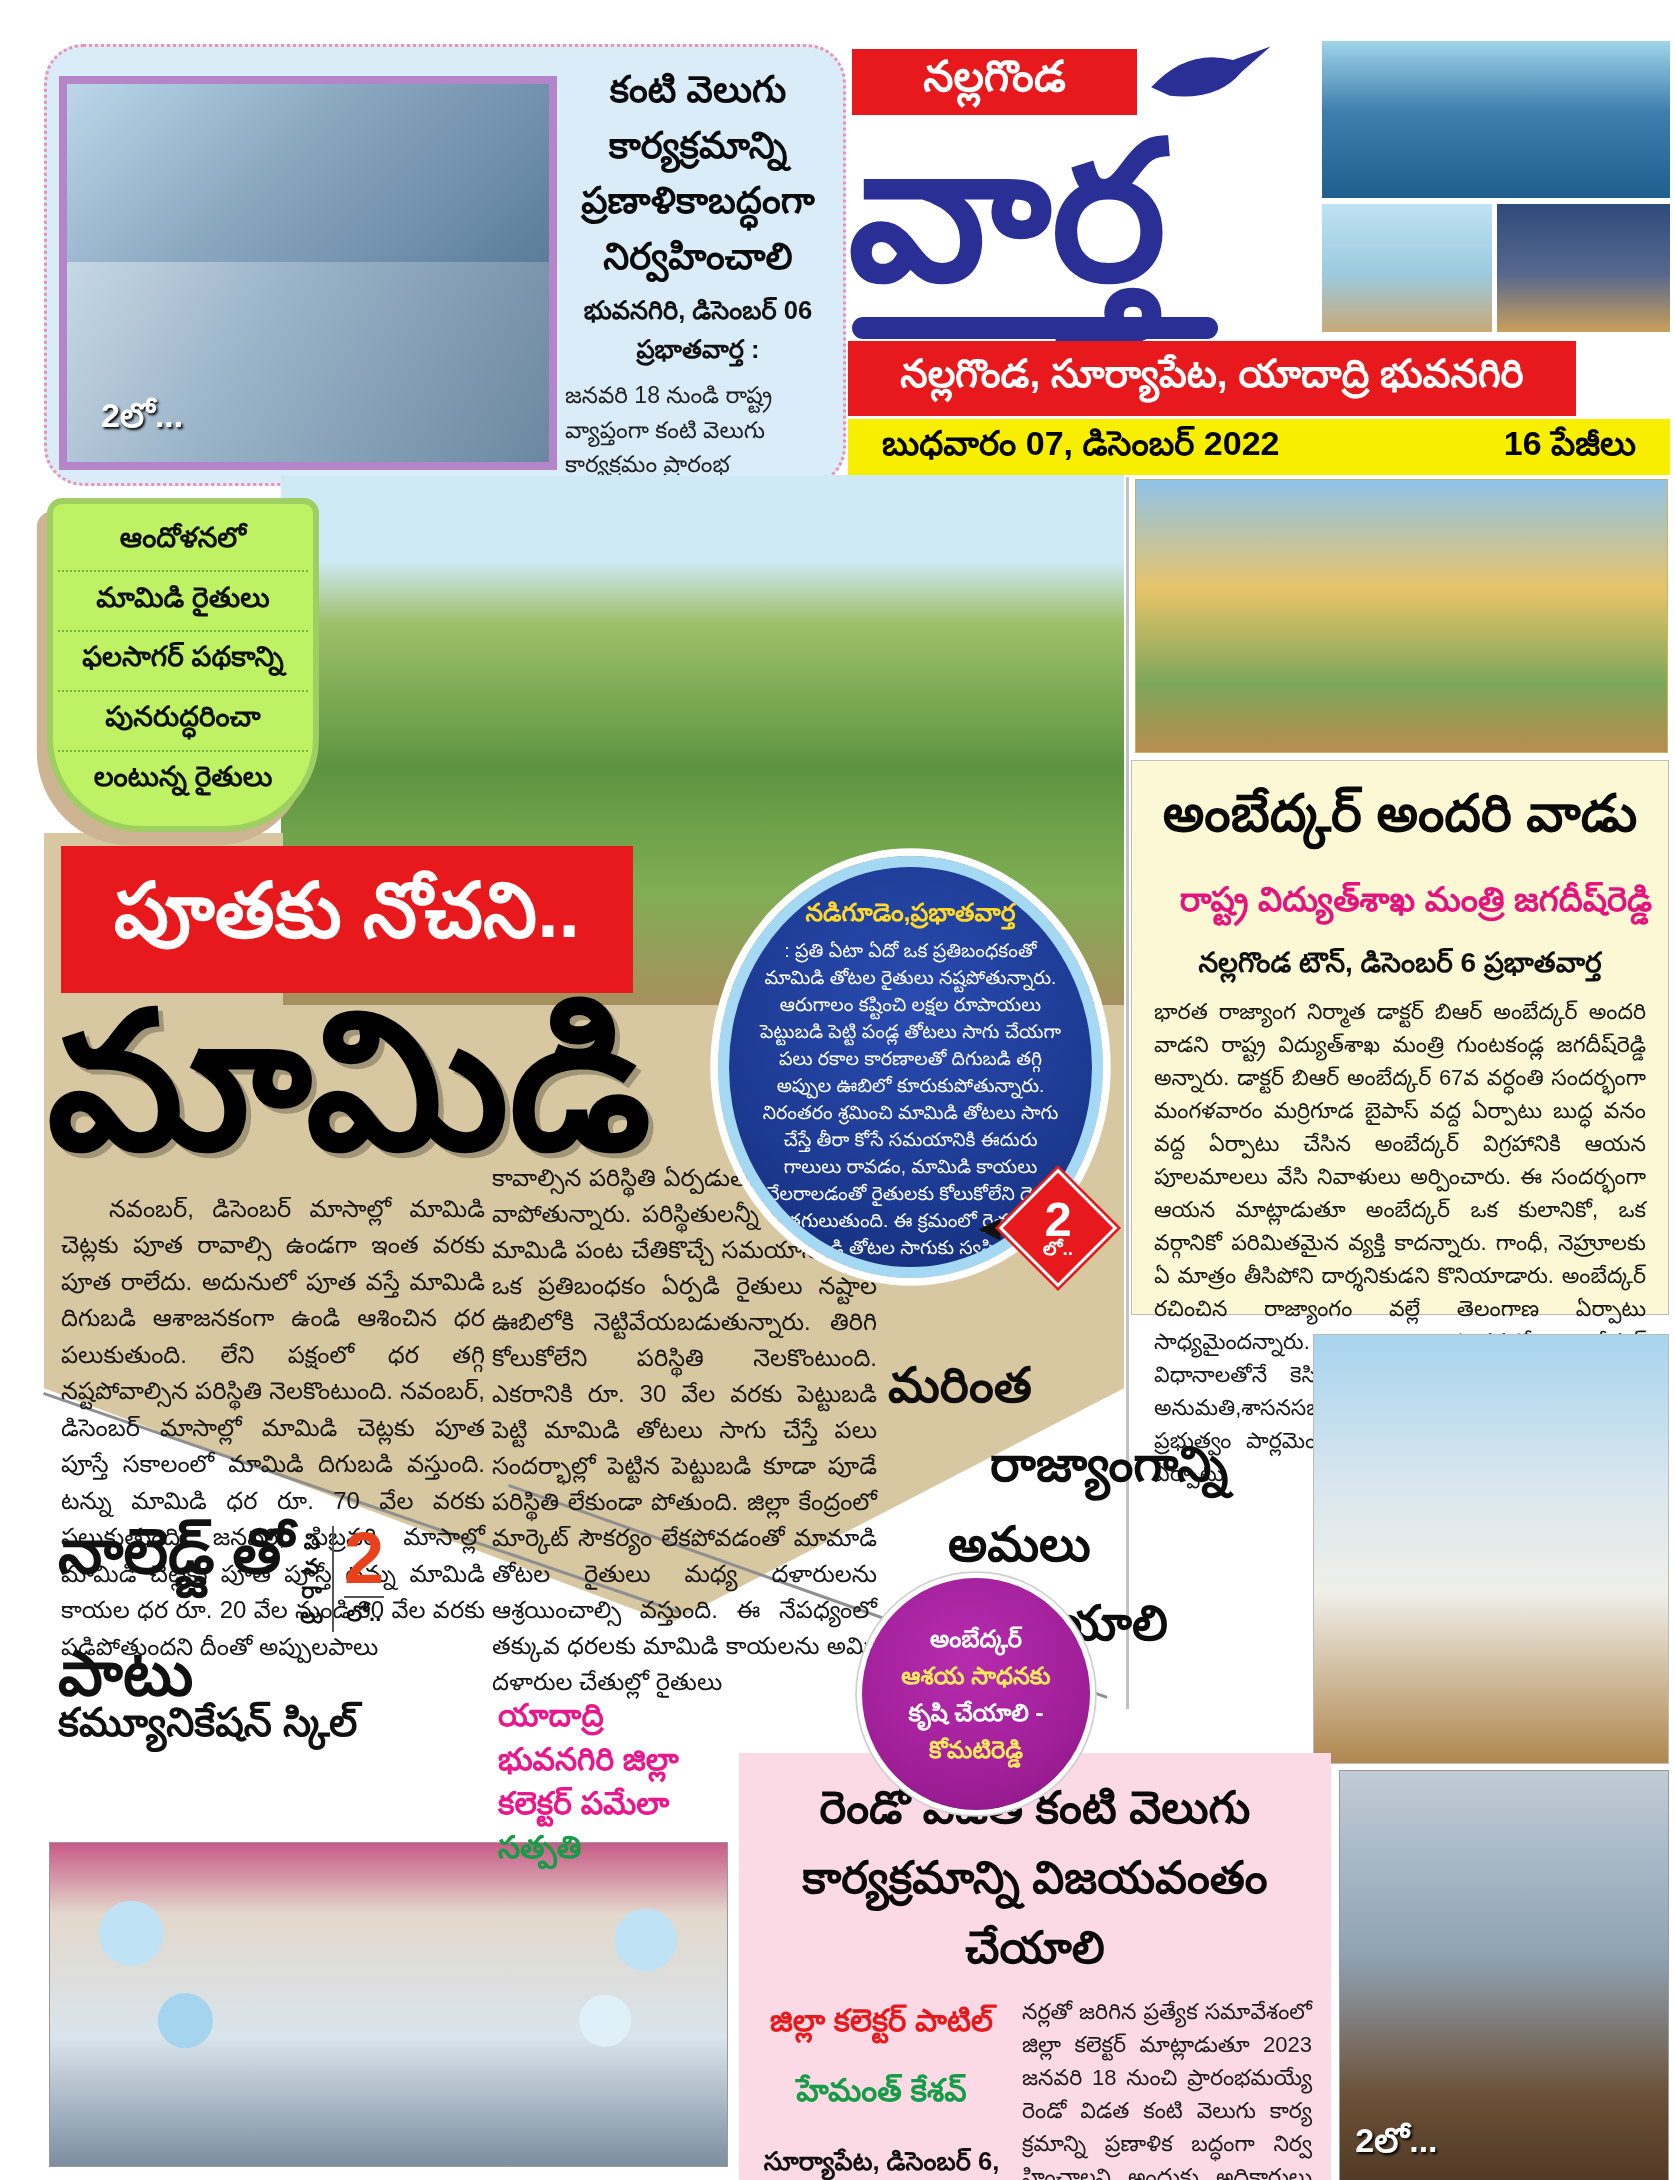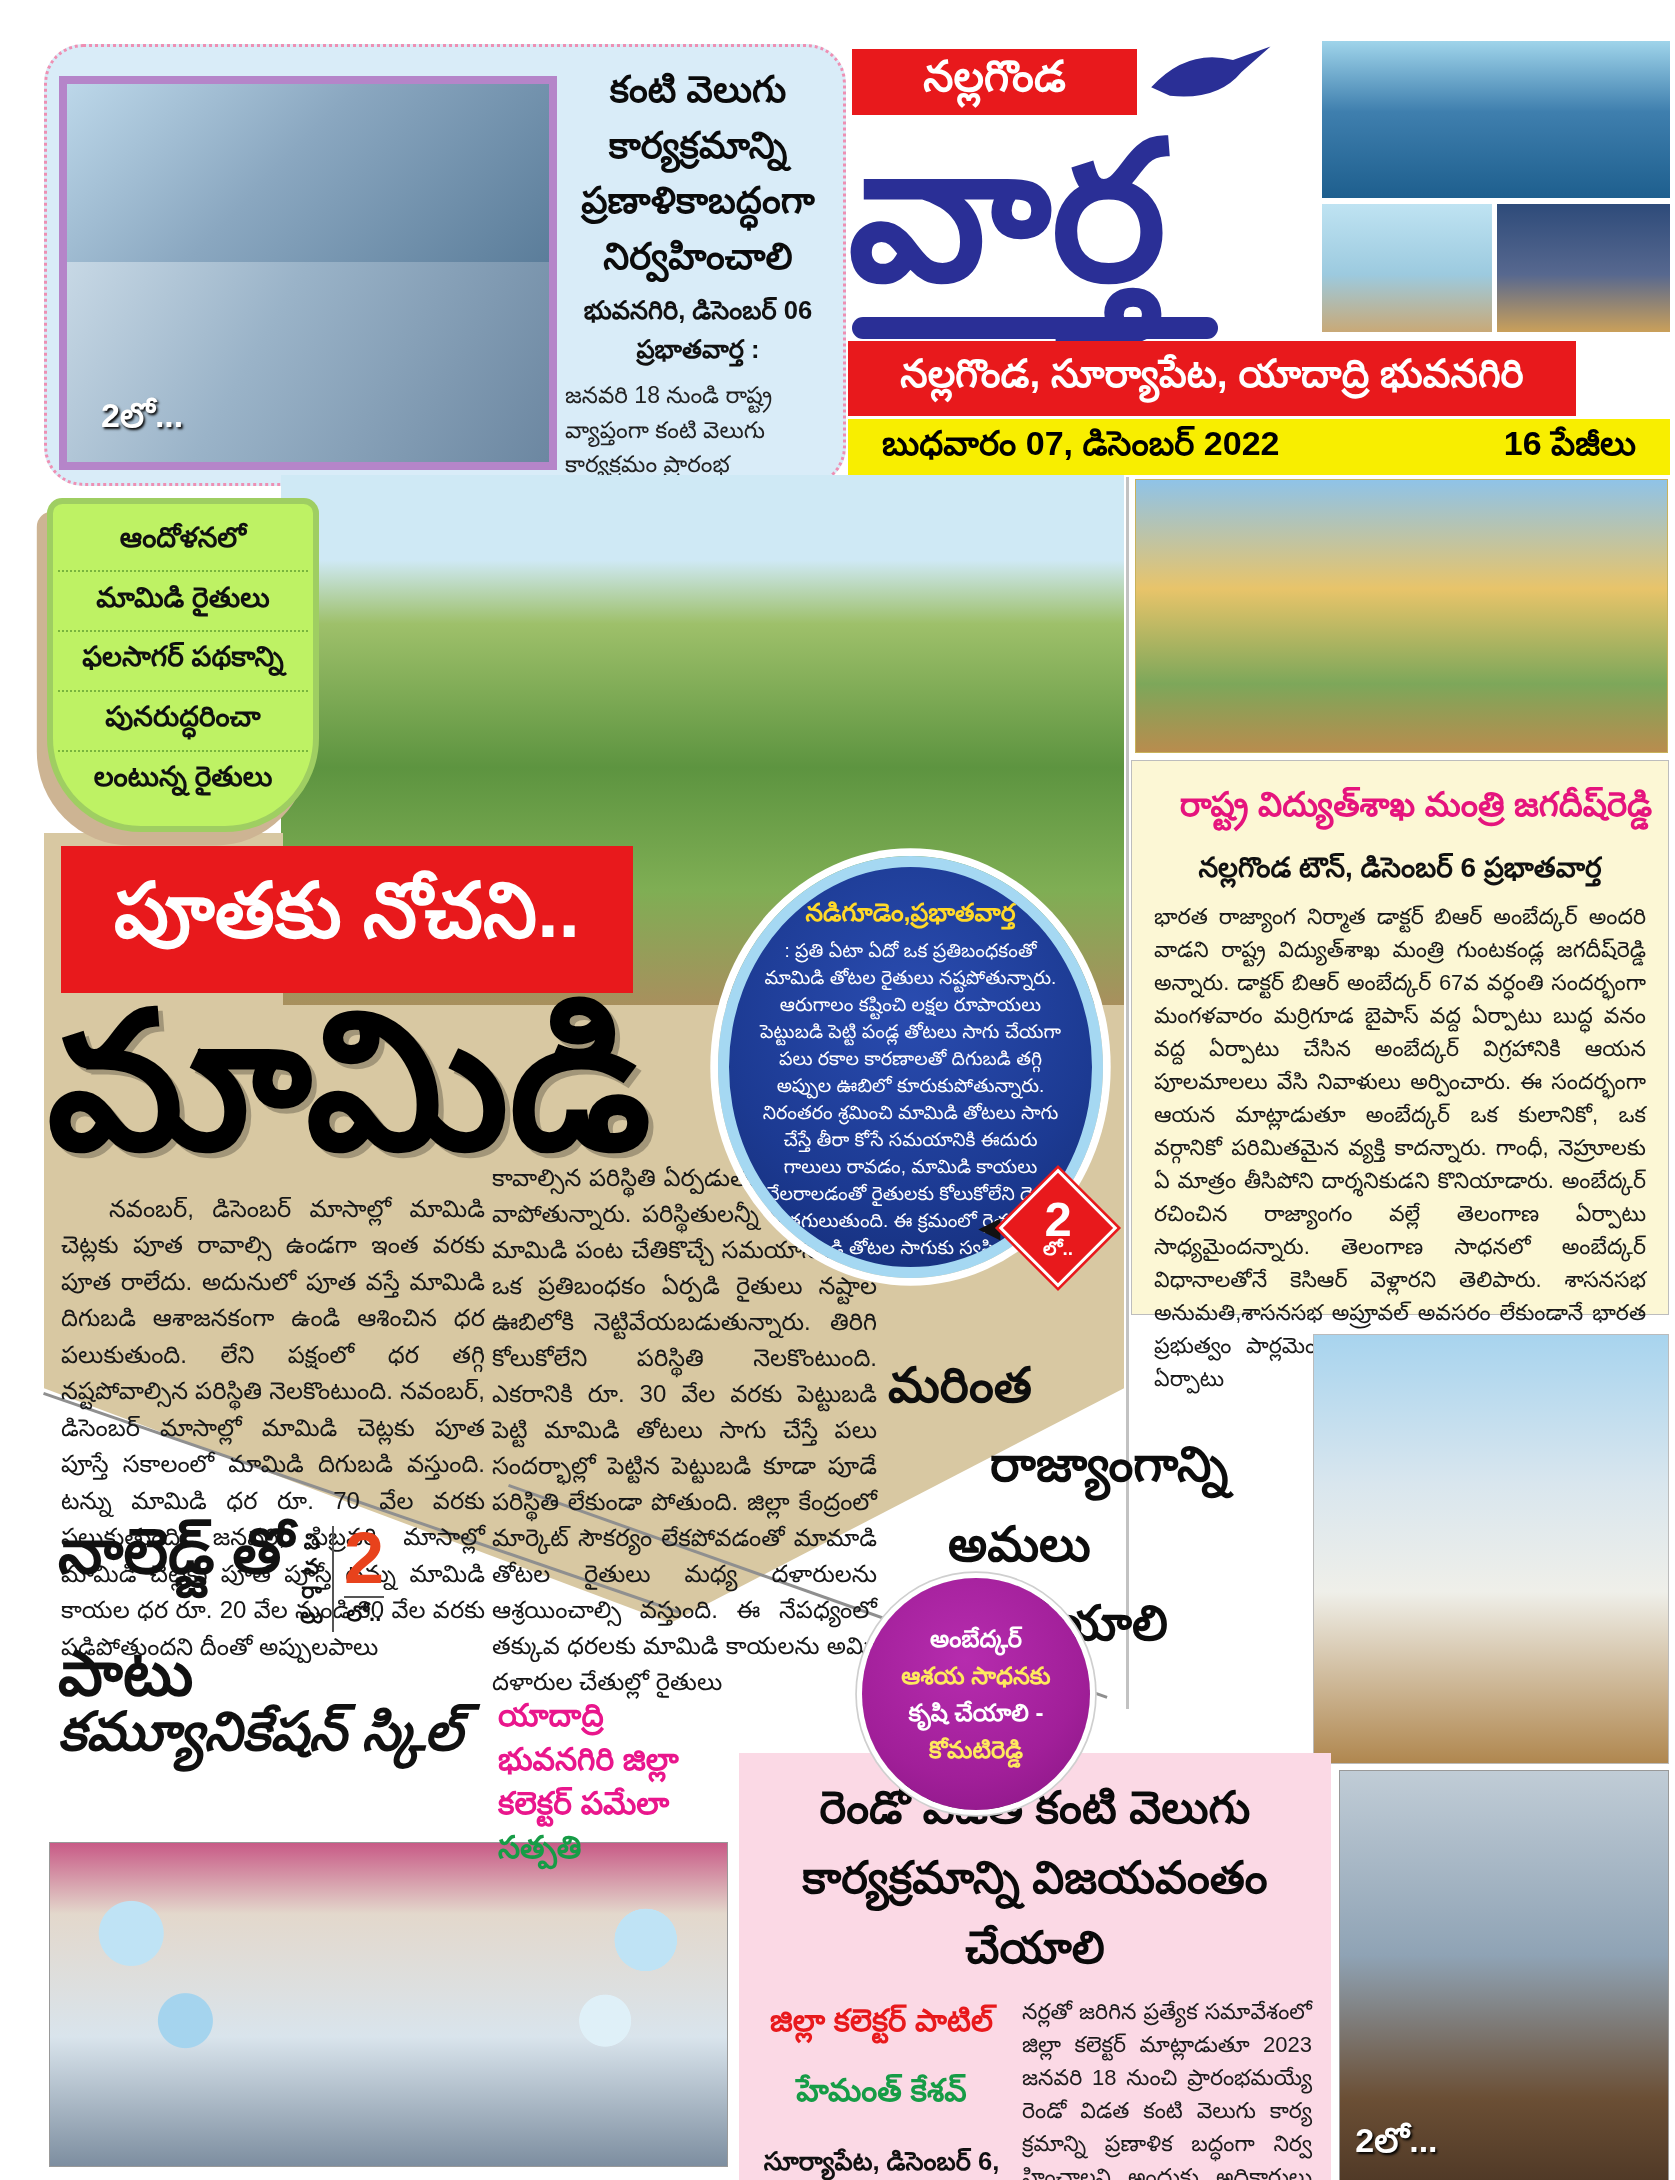--- a/index.html
+++ b/index.html
@@ -106,21 +106,21 @@
   .purplecircle{left:862px;top:1578px;width:228px;height:232px;border-radius:50%;
      background:radial-gradient(circle at 45% 35%,#b62cae 0%,#a11f99 60%,#871582 100%);
      box-shadow:0 0 0 5.1px #fff,0 0 0 6.8px #cfcfcf;z-index:4;
      display:flex;flex-direction:column;align-items:center;justify-content:center;text-align:center;}
   .purplecircle span{display:block;font-size:24px;font-weight:bold;line-height:1.55;color:#fff;}
   .purplecircle span.yellow{color:#ffe95e;}
 
   
   .k1{left:58px;top:1515px;font-size:63px;font-weight:bold;white-space:nowrap;z-index:3;}
   .k2{left:58px;top:1637px;font-size:63px;font-weight:bold;white-space:nowrap;z-index:3;}
-  .k3{left:58px;top:1698px;font-size:54px;font-weight:bold;white-space:nowrap;z-index:3;top:1700px;font-style:italic;}
+  .k3{left:58px;top:1698px;font-size:40px;font-weight:bold;white-space:nowrap;z-index:3;top:1700px;}
   .k4{left:58px;top:1789px;font-size:54px;font-weight:bold;white-space:nowrap;z-index:3;}
   .k3pos{top:1700px;}
   .details-badge{left:300px;top:1526px;display:flex;align-items:center;z-index:3;}
   .dv-col{display:flex;flex-direction:column;align-items:center;font-size:22px;font-weight:bold;
      line-height:1.12;color:#111;padding-right:8.5px;}
   .dv-right{border-left:2.6px solid #555;padding-left:10.2px;text-align:center;}
   .dv-num{display:block;font-size:72px;font-weight:bold;color:#e8421c;line-height:0.9;}
   .dv-lo{display:block;font-size:22px;font-weight:bold;color:#111;border-top:2.6px solid #555;
      margin-top:5.1px;padding-top:3.4px;}
   .credit{left:498px;top:1693px;width:221px;z-index:3;}
@@ -213,20 +213,21 @@
         <span class="diamond-lo">లో..</span>
       </div>
     </div>
   </div>
 
   <div class="abs col1">నవంబర్, డిసెంబర్ మాసాల్లో మామిడి చెట్లకు పూత రావాల్సి ఉండగా ఇంత వరకు పూత రాలేదు. అదునులో పూత వస్తే మామిడి దిగుబడి ఆశాజనకంగా ఉండి ఆశించిన ధర పలుకుతుంది. లేని పక్షంలో ధర తగ్గి నష్టపోవాల్సిన పరిస్థితి నెలకొంటుంది. నవంబర్, డిసెంబర్ మాసాల్లో మామిడి చెట్లకు పూత పూస్తే సకాలంలో మామిడి దిగుబడి వస్తుంది. టన్ను మామిడి ధర రూ. 70 వేల వరకు పలుకుతుంది. జనవరి, ఫిబ్రవరి మాసాల్లో మామిడి చెట్లకు పూత పూస్తే టన్ను మామిడి కాయల ధర రూ. 20 వేల నుండి 30 వేల వరకు పడిపోతుందని దీంతో అప్పులపాలు</div>
   <div class="abs col2">కావాల్సిన పరిస్థితి ఏర్పడుతుందని రైతులు వాపోతున్నారు. పరిస్థితులన్నీ అనుకూలిస్తే మామిడి పంట చేతికొచ్చే సమయానికి ఏదో ఒక ప్రతిబంధకం ఏర్పడి రైతులు నష్టాల ఊబిలోకి నెట్టివేయబడుతున్నారు. తిరిగి కోలుకోలేని పరిస్థితి నెలకొంటుంది. ఎకరానికి రూ. 30 వేల వరకు పెట్టుబడి పెట్టి మామిడి తోటలు సాగు చేస్తే పలు సందర్భాల్లో పెట్టిన పెట్టుబడి కూడా పూడే పరిస్థితి లేకుండా పోతుంది. జిల్లా కేంద్రంలో మార్కెట్ సౌకర్యం లేకపోవడంతో మామాడి తోటల రైతులు మధ్య దళారులను ఆశ్రయించాల్సి వస్తుంది. ఈ నేపధ్యంలో తక్కువ ధరలకు మామిడి కాయలను అమ్మి దళారుల చేతుల్లో రైతులు</div>
 
   <div class="abs ph-ambedkar photo"></div>
   <div class="abs amb-box">
+    <div class="amb-head">అంబేద్కర్ అందరి వాడు</div>
     <div class="amb-sub">రాష్ట్ర విద్యుత్‌శాఖ మంత్రి జగదీష్‌రెడ్డి</div>
     <div class="amb-date">నల్లగొండ టౌన్, డిసెంబర్ 6 ప్రభాతవార్త</div>
     <div class="amb-body">భారత రాజ్యాంగ నిర్మాత డాక్టర్ బిఆర్ అంబేద్కర్ అందరి వాడని రాష్ట్ర విద్యుత్‌శాఖ మంత్రి గుంటకండ్ల జగదీష్‌రెడ్డి అన్నారు. డాక్టర్ బిఆర్ అంబేద్కర్ 67వ వర్ధంతి సందర్భంగా మంగళవారం మర్రిగూడ బైపాస్ వద్ద ఏర్పాటు బుద్ధ వనం వద్ద ఏర్పాటు చేసిన అంబేద్కర్ విగ్రహానికి ఆయన పూలమాలలు వేసి నివాళులు అర్పించారు. ఈ సందర్భంగా ఆయన మాట్లాడుతూ అంబేద్కర్ ఒక కులానికో, ఒక వర్గానికో పరిమితమైన వ్యక్తి కాదన్నారు. గాంధీ, నెహ్రూలకు ఏ మాత్రం తీసిపోని దార్శనికుడని కొనియాడారు. అంబేద్కర్ రచించిన రాజ్యాంగం వల్లే తెలంగాణ ఏర్పాటు సాధ్యమైందన్నారు. తెలంగాణ సాధనలో అంబేద్కర్ విధానాలతోనే కెసిఆర్ వెళ్లారని తెలిపారు. శాసనసభ అనుమతి,శాసనసభ అప్రూవల్ అవసరం లేకుండానే భారత ప్రభుత్వం పార్లమెంట్‌లో నేరుగా బిల్లు పెట్టి కొత్త రాష్ట్రం ఏర్పాటు</div>
   </div>
 
   <div class="abs const-head">
     <span>మరింత</span>
     <span>రాజ్యాంగాన్ని</span>
     <span>అమలు</span>
     <span>చేయాలి</span>

